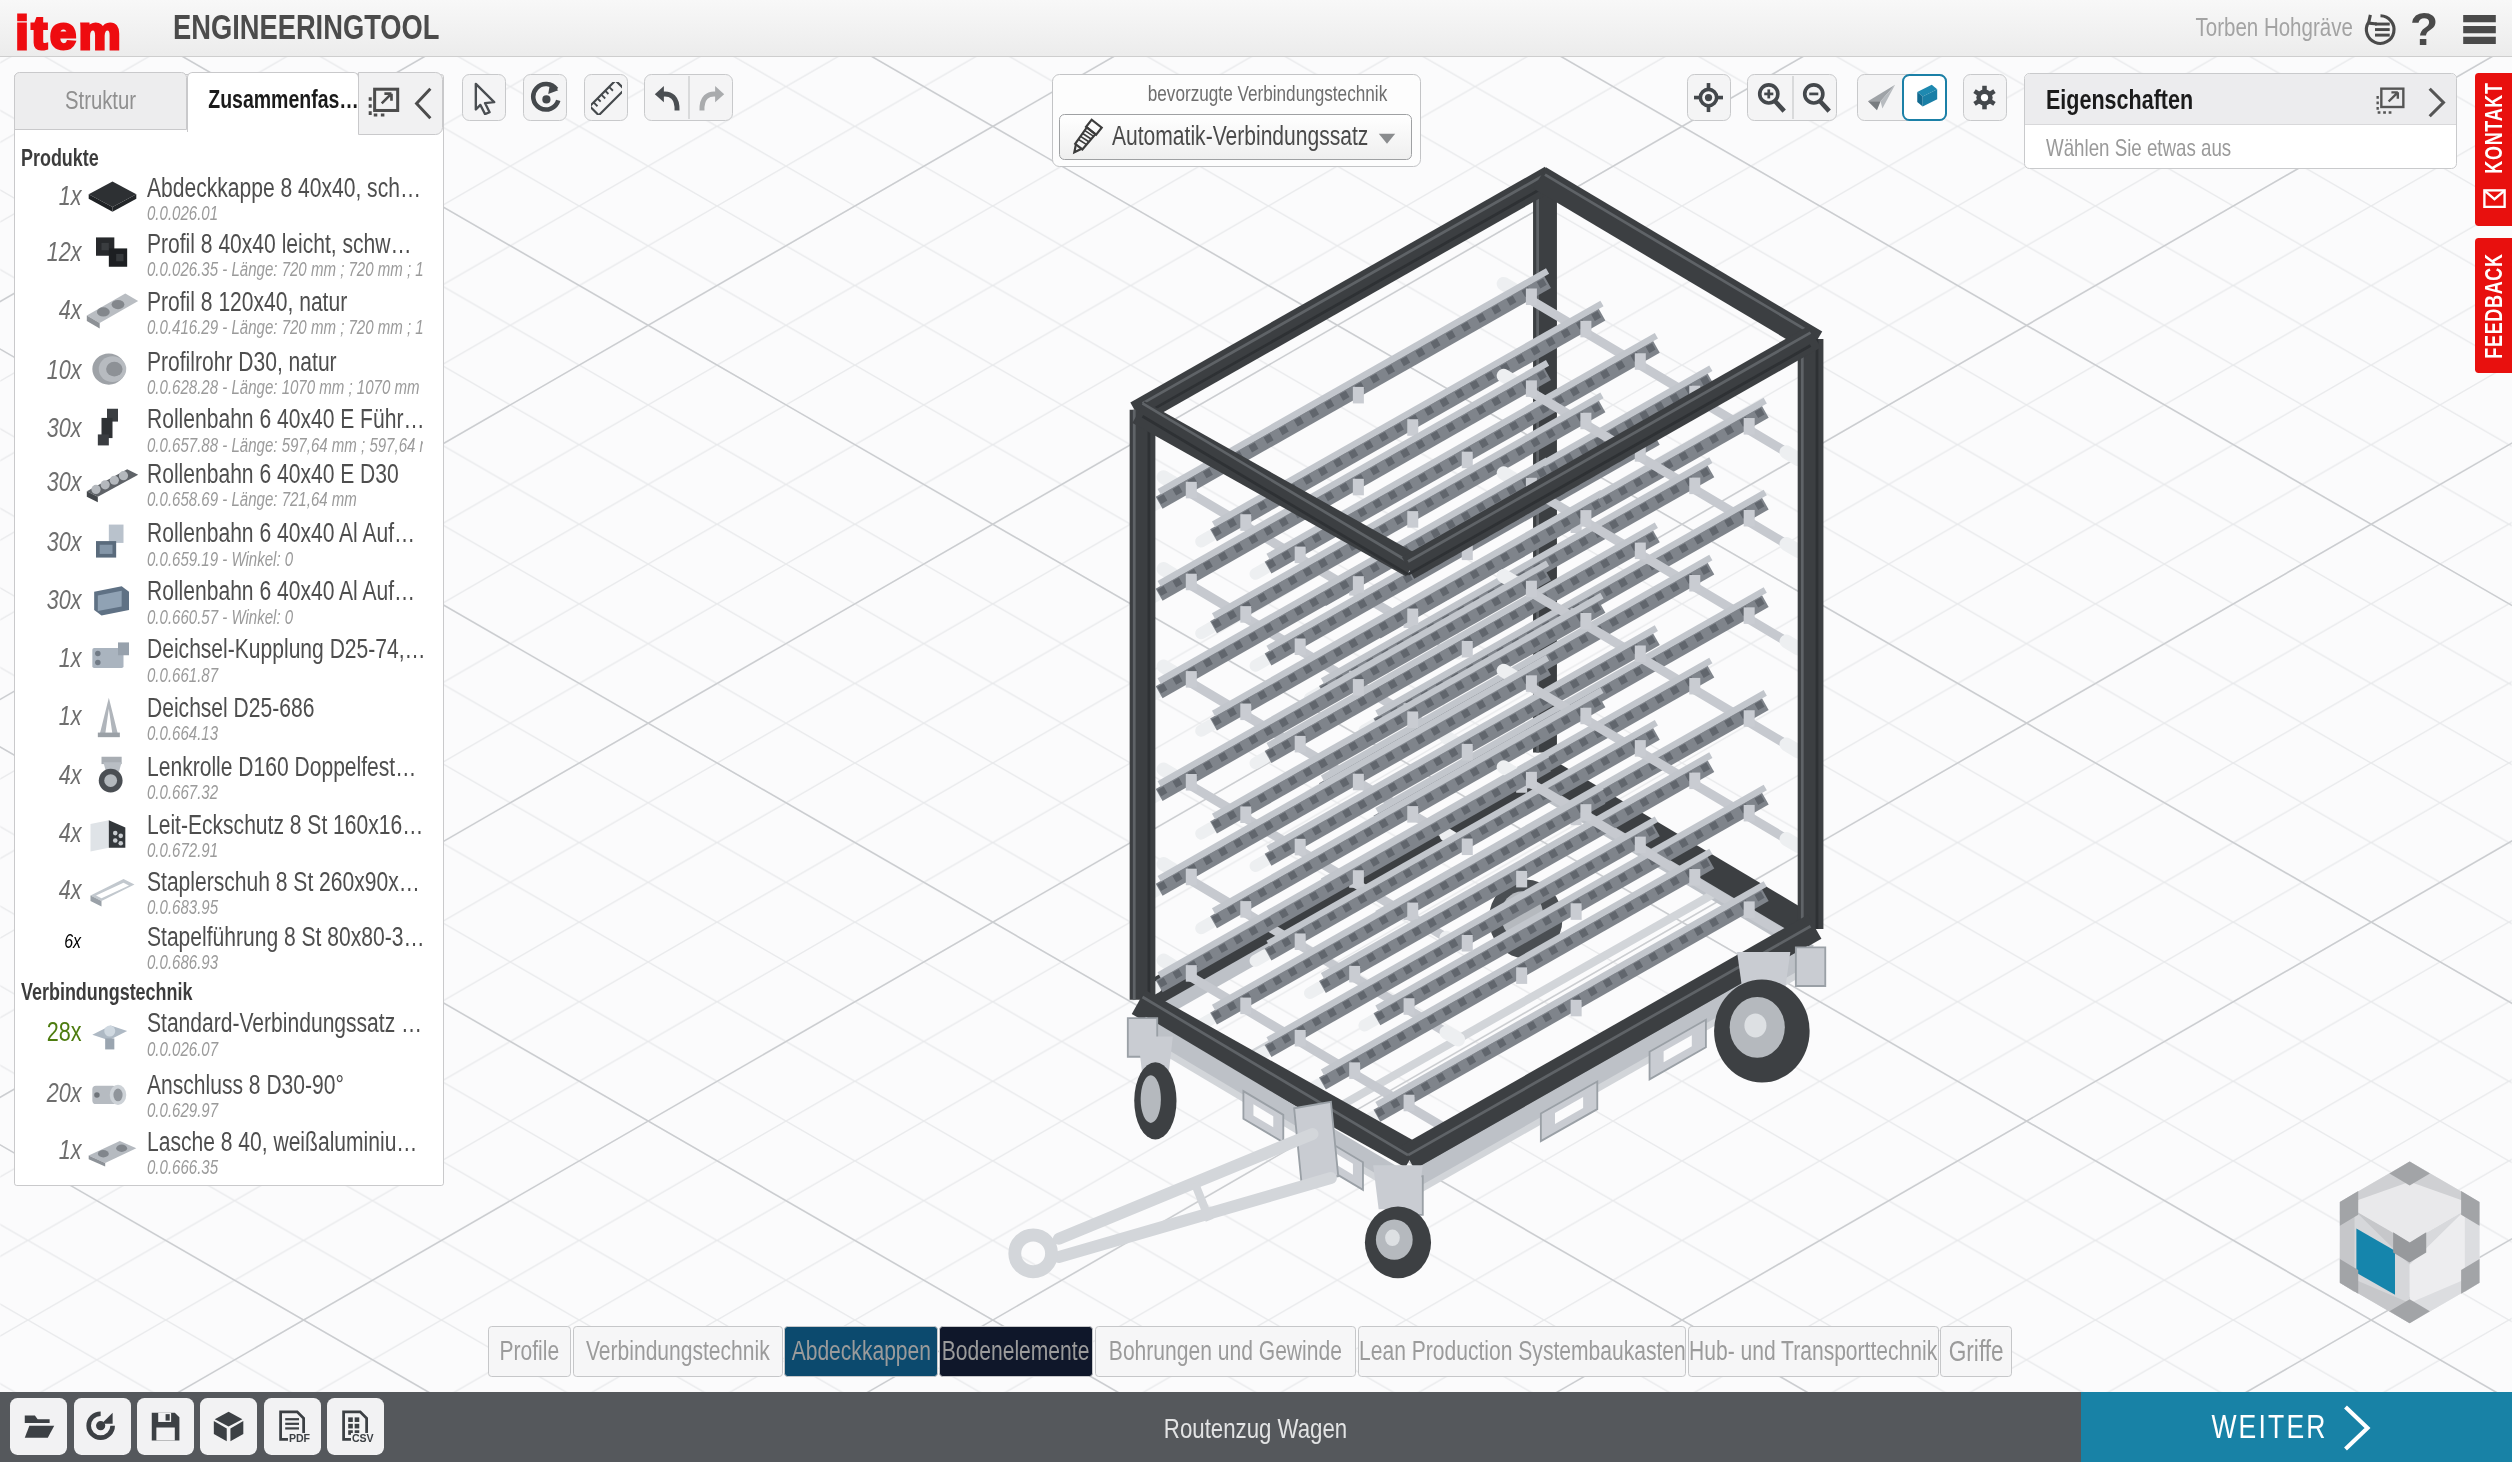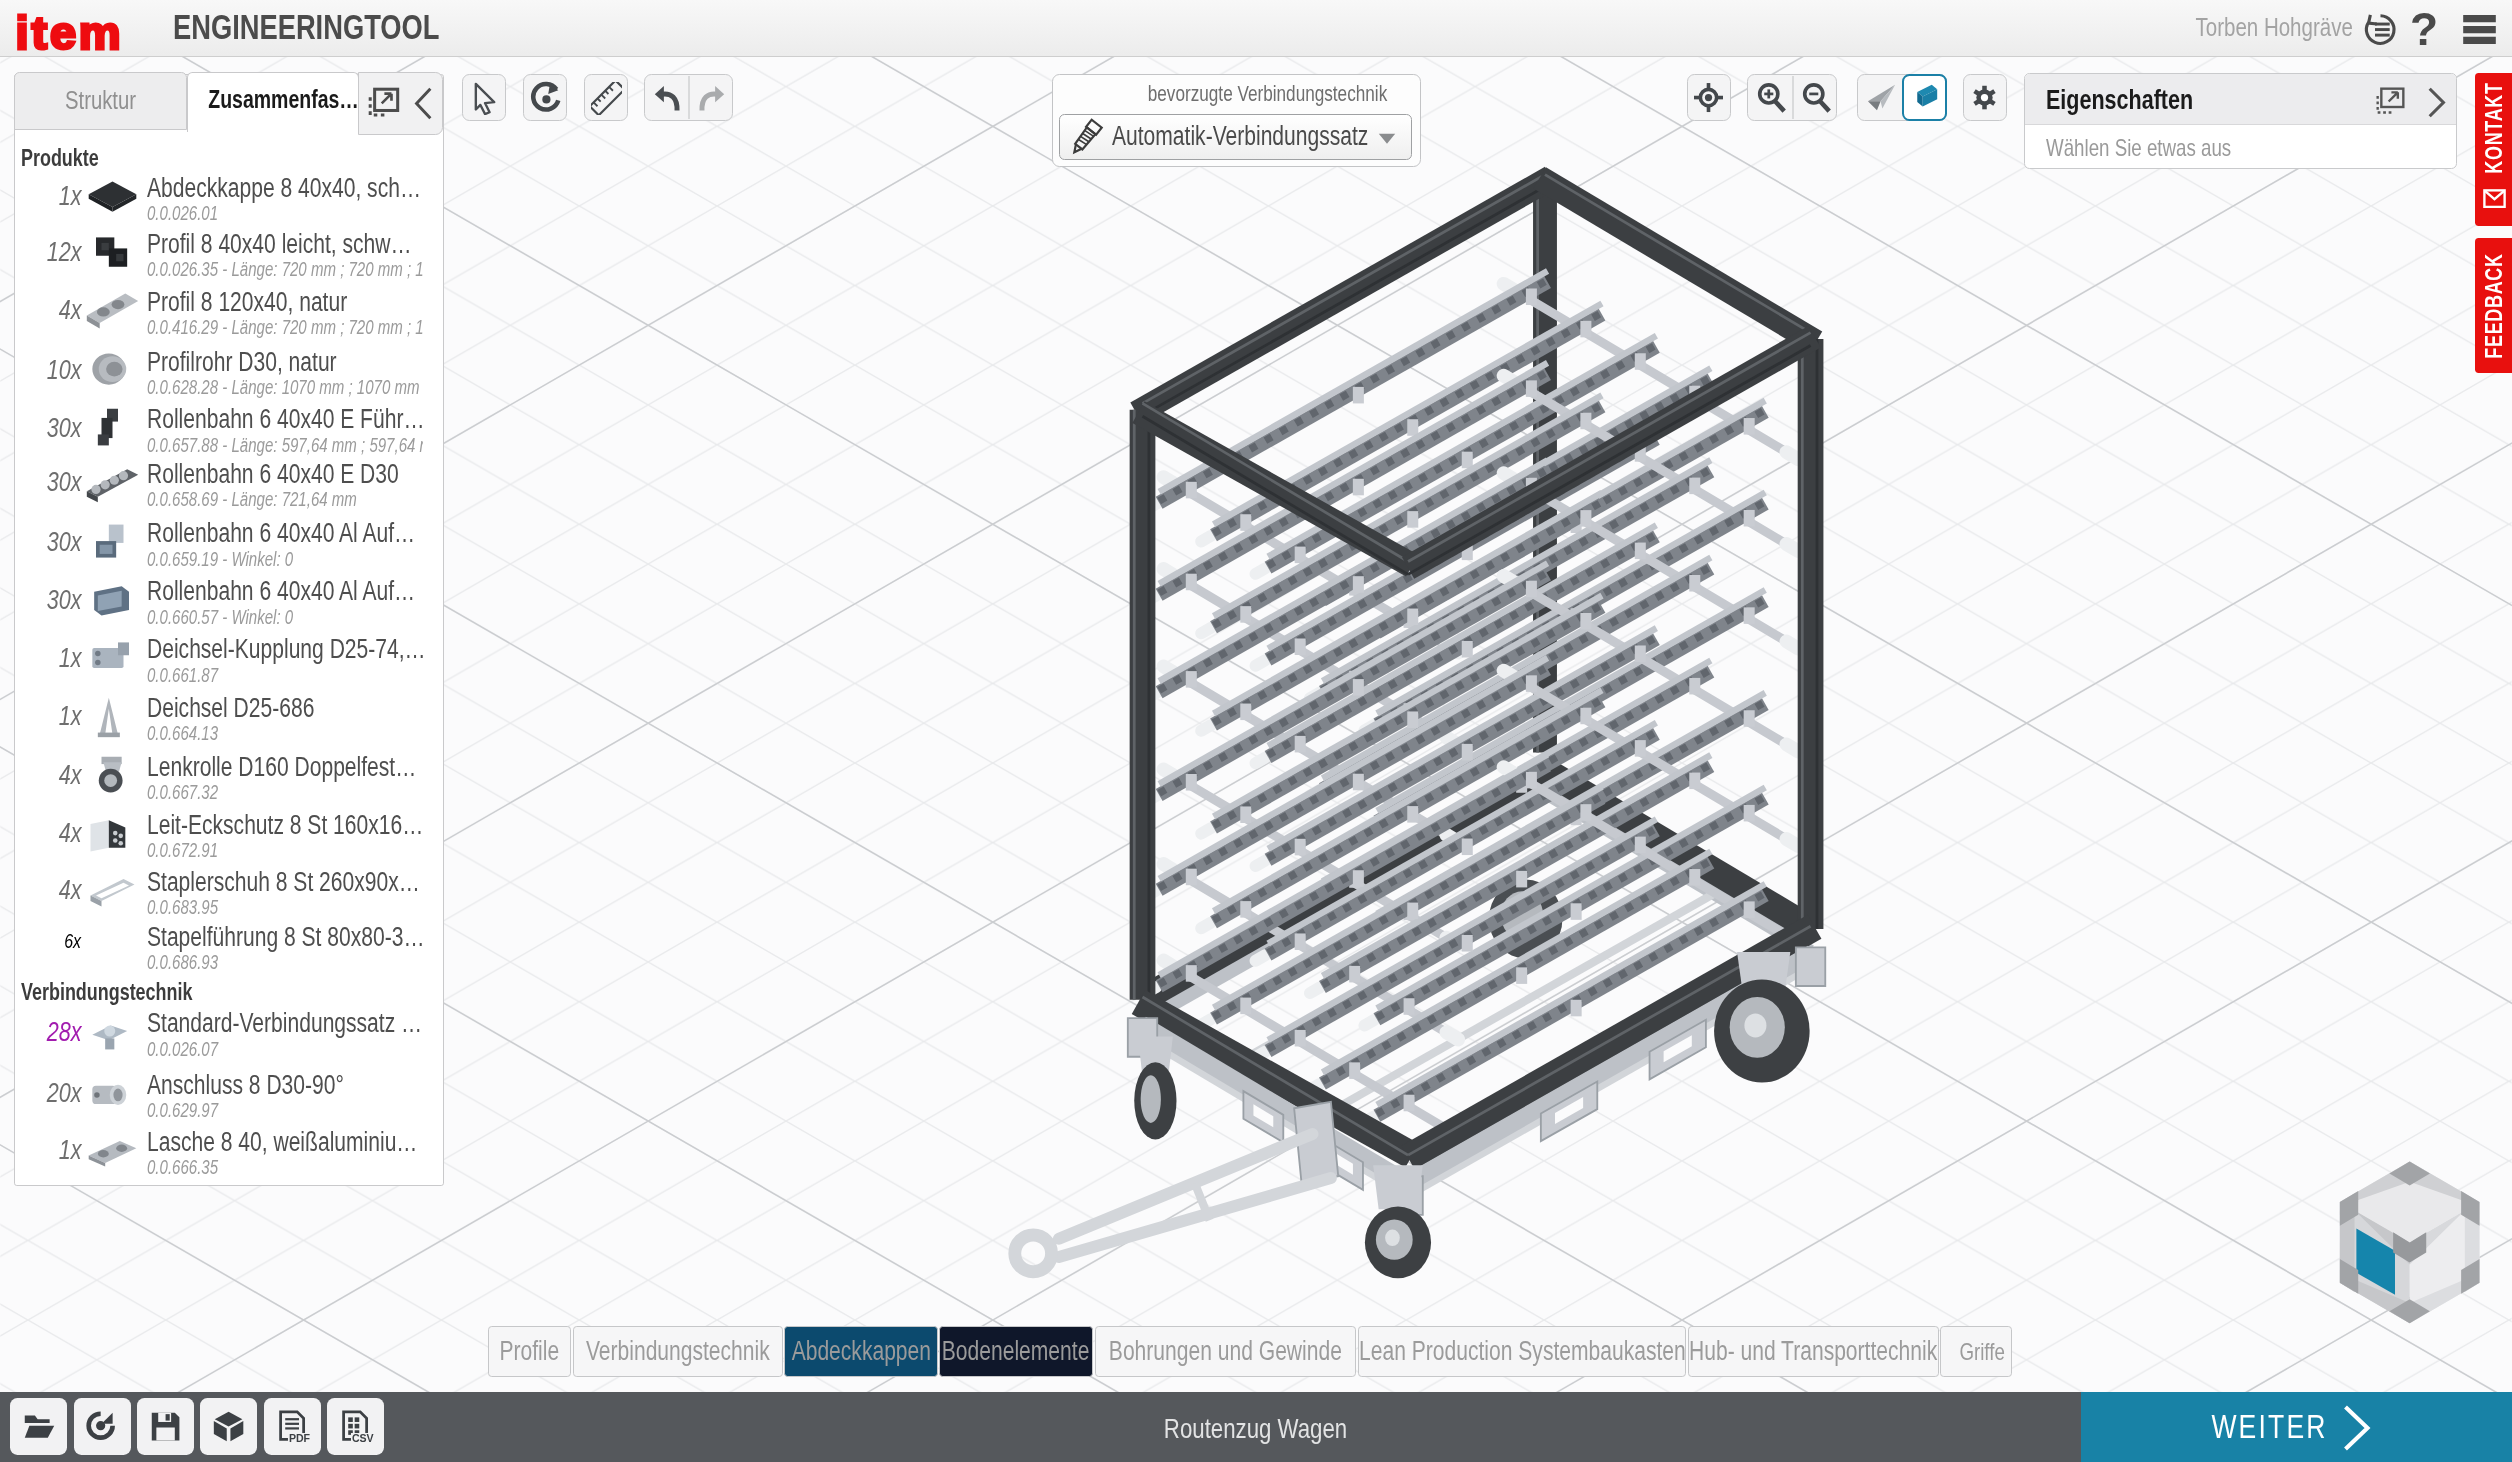--- a/index.html
+++ b/index.html
@@ -512,21 +512,21 @@
 <svg class="abs" style="left:85px;top:868px" width="55" height="46" viewBox="0 0 60 50">
     <path d="M6 30 L42 12 L54 18 L18 36 Z M12 30 L42 16 L48 19 L18 33 Z" fill="#c2c8ce" fill-rule="evenodd"></path>
     <path d="M6 30 L18 36 L18 42 L6 36 Z" fill="#9aa1a8"></path>
   </svg>
 <div class="abs" style="left:147px;top:867px;width:276px;overflow:hidden;font-size:27px;color:#4e4e4e;white-space:nowrap"><span class="cond">Staplerschuh 8 St 260x90x…</span></div>
 <div class="abs" style="left:147px;top:897px;width:276px;overflow:hidden;font-style:italic;font-size:19.3px;color:#9b9b9b;white-space:nowrap"><span class="cond">0.0.683.95</span></div>
 <div class="abs" style="left:18.4px;top:930px;width:63px;text-align:right;font-style:italic;font-size:20px;color:#000000"><span style="display:inline-block;transform:scaleX(0.8);transform-origin:right center">6x</span></div>
 <div class="abs" style="left:147px;top:922px;width:276px;overflow:hidden;font-size:27px;color:#4e4e4e;white-space:nowrap"><span class="cond">Stapelführung 8 St 80x80-3…</span></div>
 <div class="abs" style="left:147px;top:952px;width:276px;overflow:hidden;font-style:italic;font-size:19.3px;color:#9b9b9b;white-space:nowrap"><span class="cond">0.0.686.93</span></div>
 <div class="abs" style="left:21px;top:979px;font-weight:bold;font-size:23px;color:#3c3c3c"><span class="cond">Verbindungstechnik</span></div>
-<div class="abs" style="left:18.4px;top:1017px;width:63px;text-align:right;font-style:italic;font-size:27px;color:#a21caf"><span style="display:inline-block;transform:scaleX(0.8);transform-origin:right center">28x</span></div>
+<div class="abs" style="left:18.4px;top:1017px;width:63px;text-align:right;font-size:27px;color:#4d7c0f"><span style="display:inline-block;transform:scaleX(0.8);transform-origin:right center">28x</span></div>
 <svg class="abs" style="left:85px;top:1009px" width="55" height="46" viewBox="0 0 60 50">
     <path d="M8 28 L28 18 L46 24 L26 34 Z" fill="#aeb9c4"></path>
     <circle cx="27" cy="24" r="6" fill="#cfd8e0"></circle>
     <rect x="22" y="32" width="10" height="12" fill="#9aa5b0"></rect>
   </svg>
 <div class="abs" style="left:147px;top:1008px;width:276px;overflow:hidden;font-size:27px;color:#4e4e4e;white-space:nowrap"><span class="cond">Standard-Verbindungssatz …</span></div>
 <div class="abs" style="left:147px;top:1039px;width:276px;overflow:hidden;font-style:italic;font-size:19.3px;color:#9b9b9b;white-space:nowrap"><span class="cond">0.0.026.07</span></div>
 <div class="abs" style="left:18.4px;top:1078px;width:63px;text-align:right;font-style:italic;font-size:27px;color:#6e6e6e"><span style="display:inline-block;transform:scaleX(0.8);transform-origin:right center">20x</span></div>
 <svg class="abs" style="left:85px;top:1071px" width="55" height="46" viewBox="0 0 60 50">
     <rect x="8" y="16" width="26" height="20" rx="4" fill="#b6bbc1"></rect>
@@ -689,21 +689,21 @@
   </div>
 <div class="abs" style="left:1095px;top:1326px;width:261px;height:51px;background:#f6f6f7;border:1.8px solid #c6c7c9;border-radius:3.7px;display:flex;align-items:center;justify-content:center;font-size:27px;color:#9b9b9b">
     <span class="condc">Bohrungen und Gewinde</span>
   </div>
 <div class="abs" style="left:1358px;top:1326px;width:328px;height:51px;background:#f6f6f7;border:1.8px solid #c6c7c9;border-radius:3.7px;display:flex;align-items:center;justify-content:center;font-size:27px;color:#9b9b9b">
     <span class="condc">Lean Production Systembaukasten</span>
   </div>
 <div class="abs" style="left:1688px;top:1326px;width:251px;height:51px;background:#f6f6f7;border:1.8px solid #c6c7c9;border-radius:3.7px;display:flex;align-items:center;justify-content:center;font-size:27px;color:#9b9b9b">
     <span class="condc">Hub- und Transporttechnik</span>
   </div>
-<div class="abs" style="left:1940px;top:1326px;width:72px;height:51px;background:#f6f6f7;border:1.8px solid #c6c7c9;border-radius:3.7px;display:flex;align-items:center;justify-content:flex-end;font-size:24px;color:#9b9b9b">
+<div class="abs" style="left:1940px;top:1326px;width:72px;height:51px;background:#f6f6f7;border:1.8px solid #c6c7c9;border-radius:3.7px;display:flex;align-items:center;justify-content:flex-end;font-size:29px;color:#9b9b9b">
     <span class="condc">Griffe</span>
   </div>
 <div class="abs" style="left:0;top:1392px;width:2512px;height:71px;background:#55585c"></div>
 <div class="abs" style="left:10px;top:1398px;width:57px;height:57px;background:#f2f2f3;border-radius:7.4px"></div>
 <svg class="abs" style="left:22px;top:1410px" width="35" height="35" viewBox="0 0 38 38">
     <path d="M3 30 L3 6 L14 6 L17 10 L30 10 L30 14 L3 14 Z" fill="#3c4044"></path>
     <path d="M8 17 L35 17 L28 30 L3 30 Z" fill="#3c4044"></path>
   </svg>
 <div class="abs" style="left:74px;top:1398px;width:57px;height:57px;background:#f2f2f3;border-radius:7.4px"></div>
 <svg class="abs" style="left:85px;top:1410px" width="35" height="35" viewBox="0 0 38 38">

